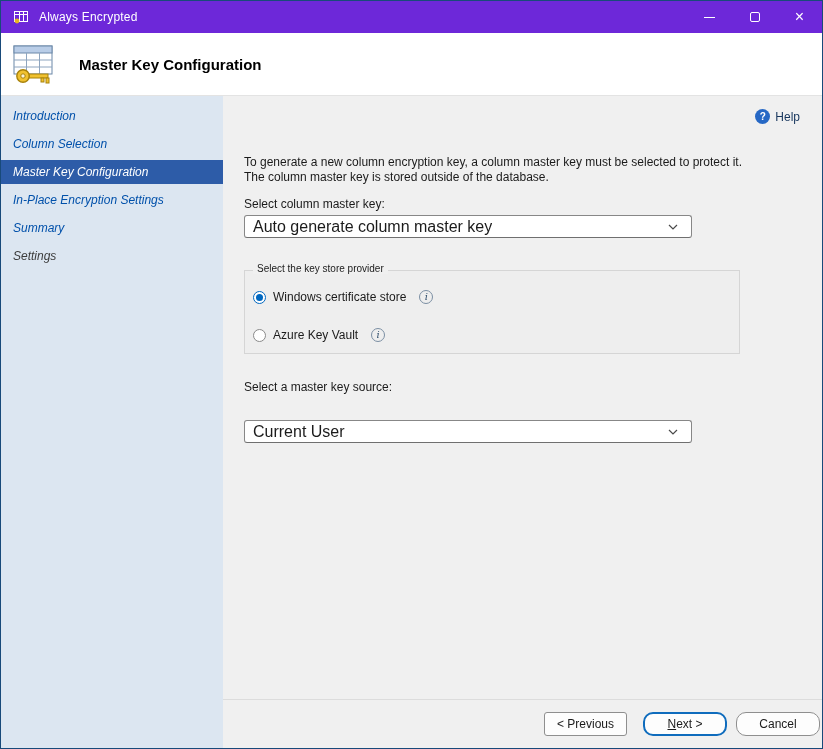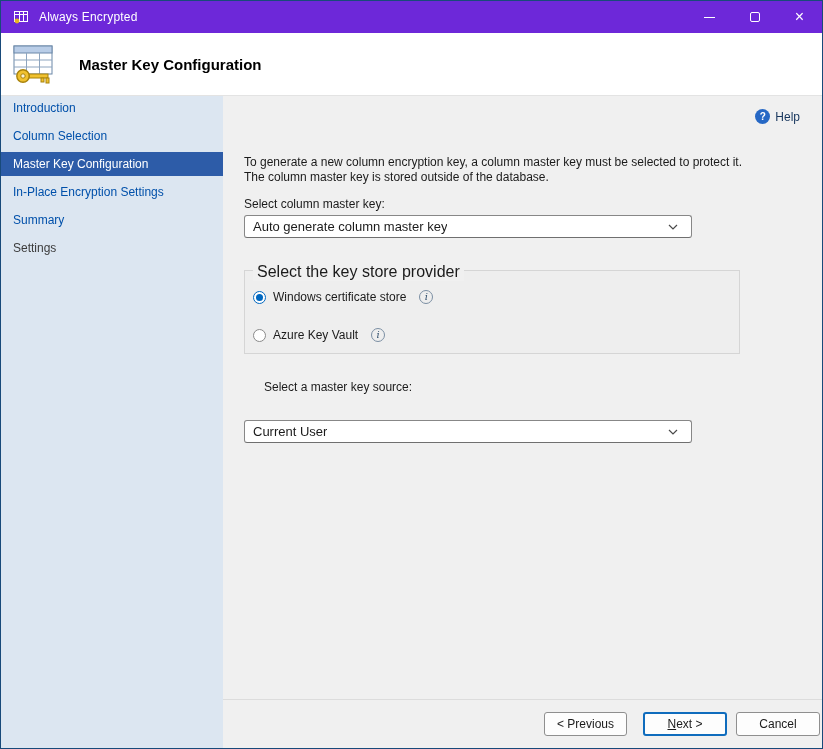--- a/index.html
+++ b/index.html
@@ -41,21 +41,22 @@
   }
   .header-icon { width: 46px; height: 42px; display: inline-flex; }
   .header-title { font-size: 15px; font-weight: bold; color: #000; margin-left: 22px; }
 
   
   .body { flex: 1; display: flex; min-height: 0; }
 
   .sidebar {
     width: 222px; flex: 0 0 222px;
     background: #dce6f1;
-    padding-top: 0;
+    padding-top: 8px;
+    font-style: italic;
   }
   .side-item {
     height: 24px; line-height: 24px;
     padding-left: 12px;
     font-size: 12px;
     margin-bottom: 4px;
     white-space: nowrap;
   }
   .side-item.link { color: #0050aa; cursor: pointer; }
   .side-item.selected { background: #2d5ca8; color: #ffffff; cursor: default; }
@@ -86,39 +87,39 @@
 
   .combobox {
     margin-top: 4px;
     width: 448px; height: 23px;
     background: #ffffff;
     border: 1px solid #878787;
     border-bottom-color: #6f6f6f;
     border-radius: 3px;
     display: flex; align-items: center; justify-content: space-between;
     padding: 0 13px 0 8px;
-    font-size: 13px; color: #1b1b1b;
+    font-size: 16px; color: #1b1b1b;
     cursor: pointer;
   }
   .combo-value { white-space: nowrap; overflow: hidden; }
 
   
   .groupbox {
     margin-top: 32px;
     width: 496px; height: 84px;
     border: 1px solid #d5d5d5;
     background: #eeeeee;
     position: relative;
     padding: 19px 0 0 8px;
   }
   .groupbox-label {
     position: absolute; top: -8px; left: 8px;
     background: #f0f0f0;
     padding: 0 4px;
-    font-size: 16px; color: #1b1b1b;
+    font-size: 10px; color: #1b1b1b;
     white-space: nowrap;
   }
   .radio-row { display: flex; align-items: center; gap: 7px; cursor: pointer; }
   .radio-row + .radio-row { margin-top: 24px; }
   .radio {
     width: 13px; height: 13px; border-radius: 50%;
     background: #fff; border: 1px solid #8a8a8a;
     position: relative; flex: 0 0 13px;
   }
   .radio.checked { border-color: #0067c0; }
@@ -130,42 +131,42 @@
   .radio-label { font-size: 12px; color: #1b1b1b; }
   .info-icon {
     width: 14px; height: 14px; border-radius: 50%;
     border: 1px solid #7b8ea3; color: #33516e;
     font-family: "DejaVu Serif", serif; font-style: italic;
     font-size: 10px; line-height: 12px;
     display: inline-flex; align-items: center; justify-content: center;
     margin-left: 6px; cursor: pointer;
   }
 
-  .source-label { margin-top: 26px; margin-left: 20px; }
+  .source-label { margin-top: 26px; }
   .combobox.source { margin-top: 26px; }
 
   
   .footer-divider { height: 1px; background: #dcdcdc; width: 100%; flex: 0 0 1px; }
   .footer {
     flex: 0 0 48px;
     display: flex; align-items: center; justify-content: flex-end;
     padding-right: 2px; gap: 9px;
     background: #f0f0f0;
   }
   .btn {
     height: 24px; min-width: 73px;
     padding: 0 12px;
     font-family: "Liberation Sans", sans-serif;
     font-size: 12px; color: #1b1b1b;
     background: #fdfdfd;
     border: 1px solid #8f8f8f;
     border-radius: 3px;
     cursor: pointer;
   }
-  .btn.wide { min-width: 84px; }
+  .btn.wide { min-width: 84px; border-radius: 10px; }
   .btn.default { border: 2px solid #0f6cbd; padding: 0 11px; }
   .btn u { text-decoration: underline; }
   .btn.prev { margin-right: 7px; }
 </style>
 </head>
 <body>
 
 <div class="window">
 
   <div class="titlebar">

